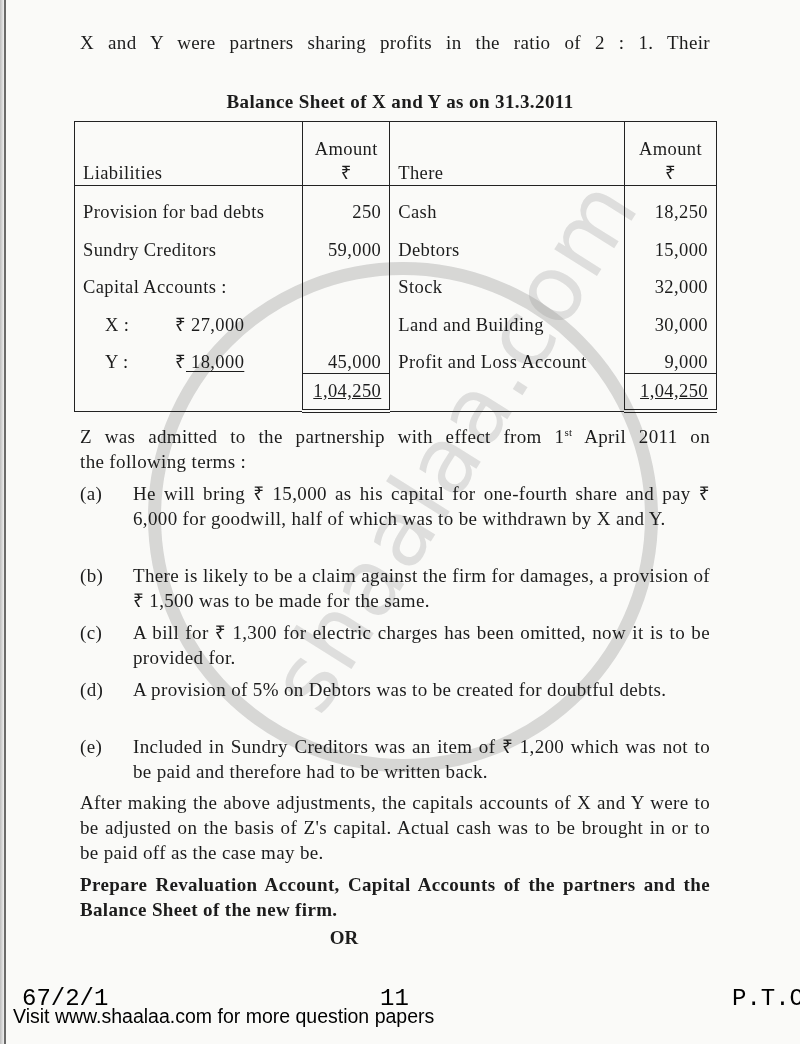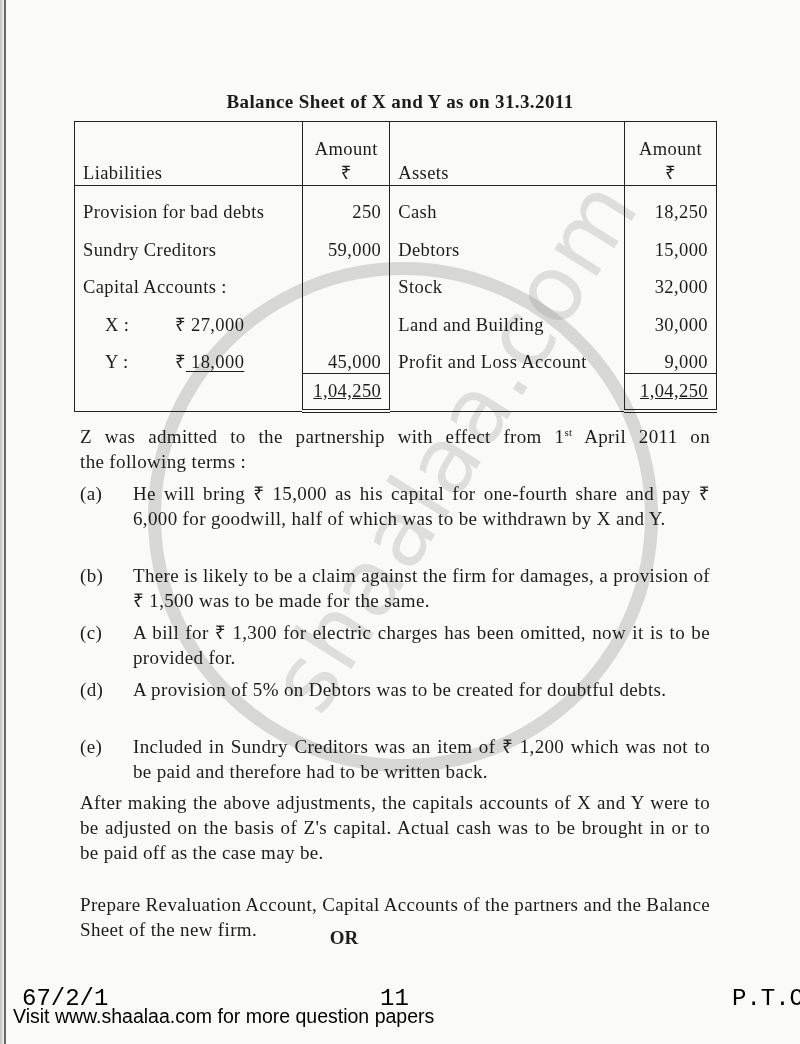--- a/index.html
+++ b/index.html
@@ -82,33 +82,34 @@
 </head>
 <body>
 
 <div class="binding2"></div>
 <div class="binding"></div>
 
 <div class="watermark"></div>
 <div class="watermark-text">shaalaa.com</div>
 
 <div class="para" style="top:30px;">
+  <div style="text-align:justify; text-align-last:justify;">X and Y were partners sharing profits in the ratio of 2 : 1. Their</div>
 </div>
 
 <div class="title">Balance Sheet of X and Y as on 31.3.2011</div>
 
 <table class="bs">
   <thead>
     <tr>
       <th class="c1">Liabilities</th>
       <th class="c2">
           <div>Amount</div>
           <div>₹</div>
         </th>
-      <th class="c3">Assets</th>
+      <th class="c3">There</th>
       <th class="c4">
           <div>Amount</div>
           <div>₹</div>
         </th>
     </tr>
   </thead>
   <tbody>
     <tr class="row first">
       <td class="c1">Provision for bad debts</td>
       <td class="c2">250</td>
@@ -168,20 +169,20 @@
 <div class="item" style="top:677px;">
   <span class="lbl">(d)</span>
   <div class="txt">A provision of 5% on Debtors was to be created for doubtful debts.</div>
 </div>
 <div class="item" style="top:734px;">
   <span class="lbl">(e)</span>
   <div class="txt">Included in Sundry Creditors was an item of ₹ 1,200 which was not to be paid and therefore had to be written back.</div>
 </div>
 
 <div class="para" style="top:790px;">After making the above adjustments, the capitals accounts of X and Y were to be adjusted on the basis of Z's capital. Actual cash was to be brought in or to be paid off as the case may be.</div>
-<div class="para" style="top:892px;">Prepare Revaluation Account, Capital Accounts of the partners and the Balance Sheet of the new firm.</div>
+<div class="para" style="top:872px;font-weight:bold;">Prepare Revaluation Account, Capital Accounts of the partners and the Balance Sheet of the new firm.</div>
 
 <div class="or">OR</div>
 
 <div class="footer" style="left:22px;">67/2/1</div>
 <div class="footer" style="left:380px;">11</div>
 <div class="footer" style="left:700px;margin-left:32px;">P.T.O.</div>
 <div class="visit">Visit www.shaalaa.com for more question papers</div>
 
 </body></html>

